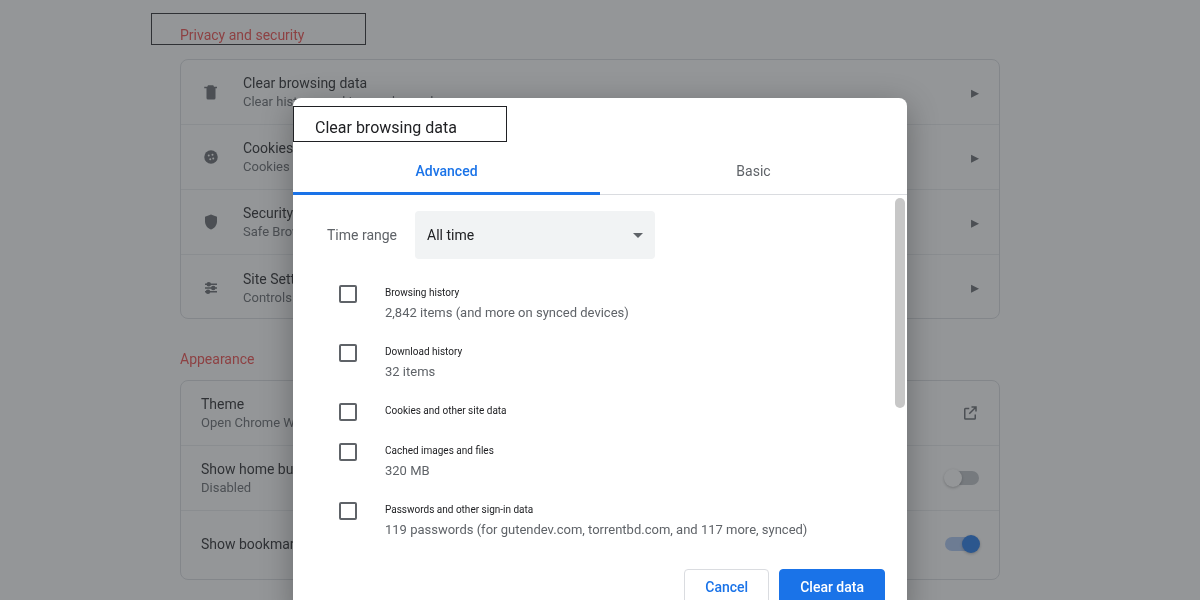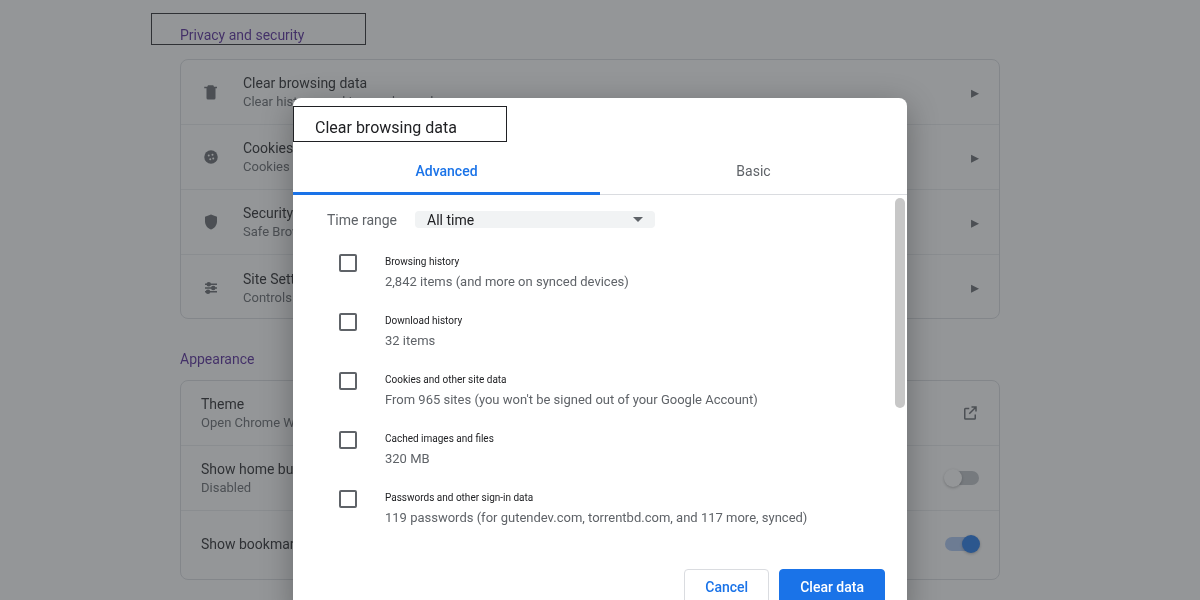--- a/index.html
+++ b/index.html
@@ -13,21 +13,21 @@
     color: #202124;
     font-size: 14px;
   }
   
   .page {
     width: 1200px; height: 600px; position: absolute; top:0; left:0;
     background: #fff;
   }
   .section-title {
     position: absolute;
-    color:#4c1d95; font-size:14px;
+    color:#ef4444; font-size:14px;
   }
   .ps-title { left:180px; top:27px; }
   .highlight-box {
     position:absolute; border:1px solid #202124;
   }
   .hl1 { left:151px; top:13px; width:215px; height:32px; }
   .card {
     position:absolute;
     border:1px solid #dadce0;
     border-radius:8px;
@@ -84,21 +84,21 @@
   .modal-body {
     flex:1; position:relative; overflow:hidden;
   }
   .body-scroll{
     position:absolute; top:0; left:0; right:14px; bottom:0; overflow:hidden;
     padding:0 0 0 34px;
   }
   .time-row{ display:flex; align-items:center; padding:16px 0 14px 0;}
   .time-label{ color:#5f6368; font-size:14px; }
   .time-select{
-    margin-left:18px; width:240px; height:17px; background:#f1f3f4;
+    margin-left:18px; width:240px; height:48px; background:#f1f3f4;
     border-radius:4px; display:flex; align-items:center; justify-content:space-between;
     padding:0 12px; color:#202124; font-size:14px; cursor:pointer;
   }
   .caret{ width:0;height:0;border-left:5px solid transparent;border-right:5px solid transparent;border-top:5px solid #5f6368;}
   .opt-row{ display:flex; padding:10px 30px 10px 12px;}
   .chk{
     width:18px; height:18px; border:2px solid #5f6368; border-radius:2px;
     flex-shrink:0; margin-top:2px; cursor:pointer;
   }
   .opt-text{ margin-left:28px; }
@@ -249,21 +249,20 @@
         <div class="chk"></div>
         <div class="opt-text">
           <div class="opt-primary">Download history</div>
           <div class="opt-secondary">32 items</div>
         </div>
       </div>
       <div class="opt-row">
         <div class="chk"></div>
         <div class="opt-text">
           <div class="opt-primary">Cookies and other site data</div>
-          <div class="opt-secondary">From 965 sites (you won't be signed out of your Google Account)</div>
         </div>
       </div>
       <div class="opt-row">
         <div class="chk"></div>
         <div class="opt-text">
           <div class="opt-primary">Cached images and files</div>
           <div class="opt-secondary">320 MB</div>
         </div>
       </div>
       <div class="opt-row">

